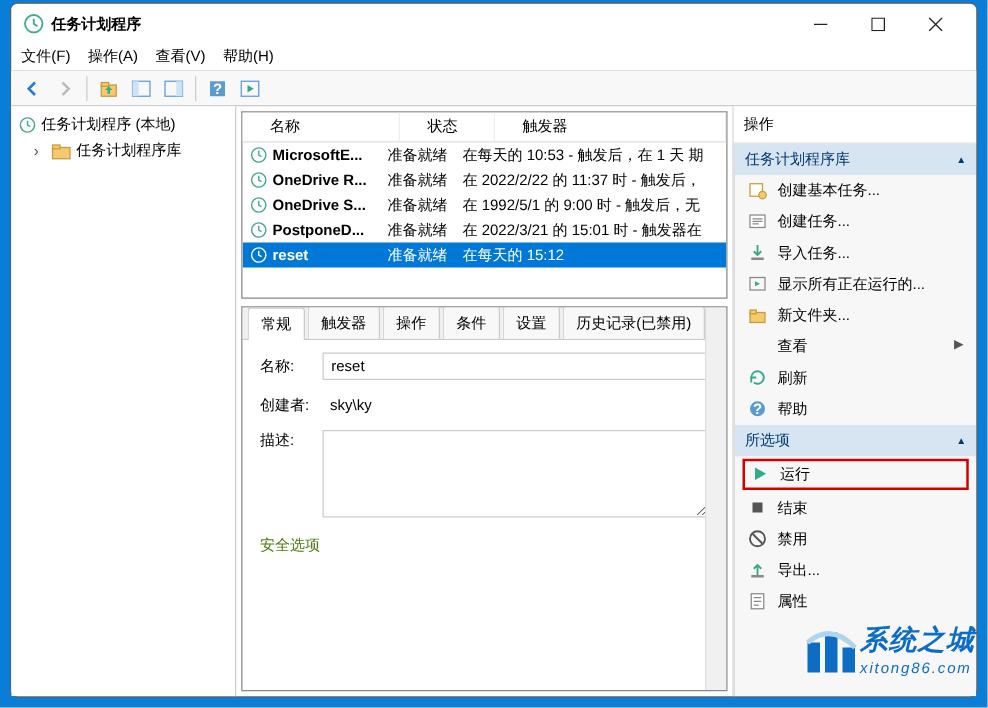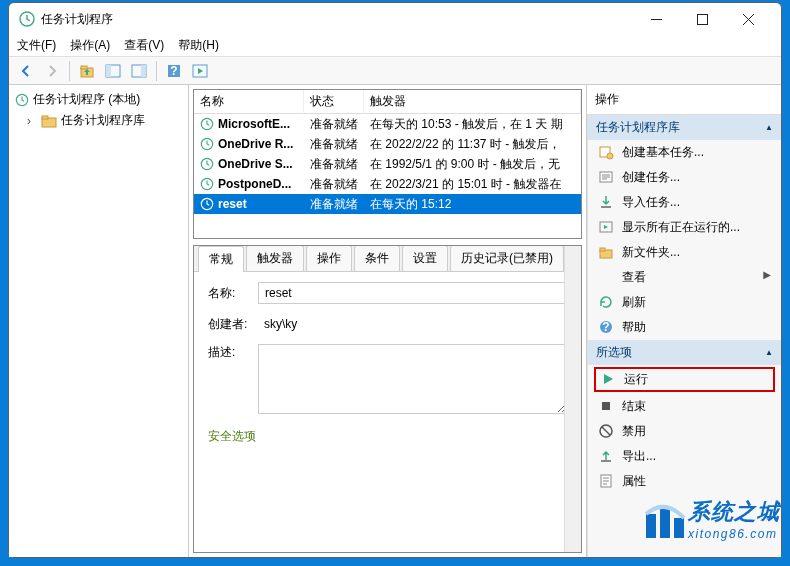--- a/index.html
+++ b/index.html
@@ -1,37 +1,37 @@
 <!DOCTYPE html>
 <html><head>
 <meta charset="utf-8">
 <style>
 * { box-sizing: border-box; margin: 0; padding: 0; font-family: "Microsoft YaHei", "Segoe UI", sans-serif; font-size: 12px; }
 body { width: 790px; height: 566px; background: #0a7dd6; overflow: hidden; position: relative; }
 .window { position: absolute; left: 8px; top: 2px; width: 774px; height: 556px; background: #fff; border: 1px solid #5f5f5f; border-radius: 6px; display: flex; flex-direction: column; }
-.titlebar { height: 32px; display: flex; align-items: center; padding: 0 10px; }
+.titlebar { height: 32px; display: flex; align-items: center; padding: 0 10px; font-weight: bold; }
 .titlebar-icon { width: 16px; height: 16px; margin-right: 6px; }
 .titlebar-title { flex: 1; font-size: 12px; }
 .titlebar-btns { display: flex; gap: 0; }
 .titlebar-btn { width: 46px; height: 30px; display: flex; align-items: center; justify-content: center; color: #222; }
 .titlebar-btn svg { width: 11px; height: 11px; }
 .menubar { height: 22px; display: flex; align-items: center; padding: 0 8px; gap: 14px; border-bottom: 1px solid #e0e0e0; }
 .menubar span { font-size: 12px; }
 .toolbar { height: 28px; display: flex; align-items: center; padding: 2px 6px; gap: 4px; border-bottom: 1px solid #ccc; background: #f8f8f8; }
 .tb-btn { width: 22px; height: 22px; display: flex; align-items: center; justify-content: center; border: 1px solid transparent; }
 .tb-sep { width: 1px; height: 20px; background: #ccc; margin: 0 2px; }
 .body { flex: 1; display: flex; overflow: hidden; }
 .tree-panel { width: 180px; border-right: 1px solid #ccc; background: #fff; padding: 4px; }
 .tree-item { display: flex; align-items: center; gap: 4px; padding: 2px 2px; }
 .tree-chev { width: 10px; display: inline-block; color: #555; }
 .tree-folder { width: 16px; height: 16px; display: inline-flex; align-items: center; justify-content: center; }
 .center-panel { flex: 1; display: flex; flex-direction: column; border-right: 1px solid #ccc; padding: 4px; gap: 6px; overflow: hidden; }
 .list-box { border: 1px solid #888; height: 150px; display: flex; flex-direction: column; overflow: hidden; }
 .list-header { display: flex; background: #fff; border-bottom: 1px solid #ddd; height: 24px; align-items: center; }
-.list-header div { padding: 4px 6px; border-right: 1px solid #eee; font-size: 12px; }
+.list-header div { padding: 4px 6px; border-right: 1px solid #eee; font-size: 12px; margin-left: 16px; }
 .col-name { width: 110px; }
 .col-status { width: 60px; }
 .col-trigger { flex: 1; }
 .list-body { flex: 1; overflow: hidden; }
 .list-row { display: flex; height: 20px; align-items: center; }
 .list-row .cell { padding: 2px 6px; white-space: nowrap; overflow: hidden; text-overflow: ellipsis; font-size: 12px; }
 .list-row .name-cell { display: flex; align-items: center; gap: 4px; font-weight: bold; }
 .list-row.selected { background: #0078d7; color: #fff; }
 .clock-icon { width: 14px; height: 14px; }
 .detail-box { border: 1px solid #888; flex: 1; display: flex; flex-direction: column; overflow: hidden; min-height: 0; }

